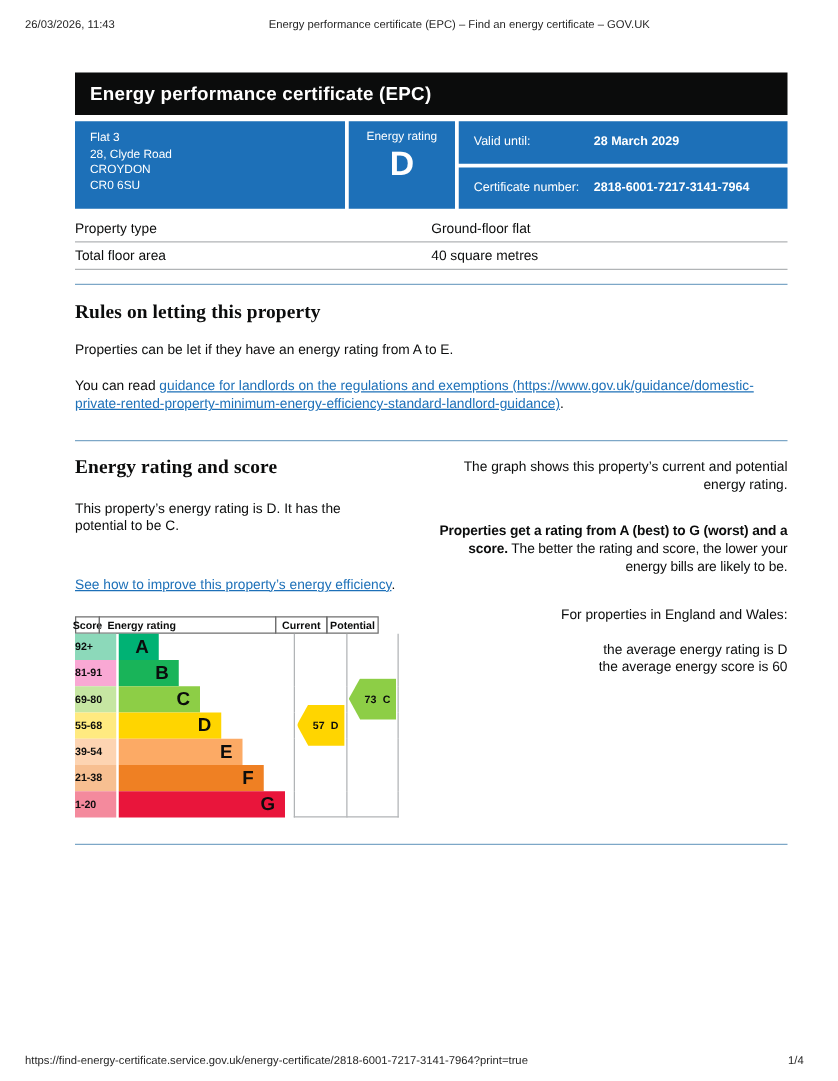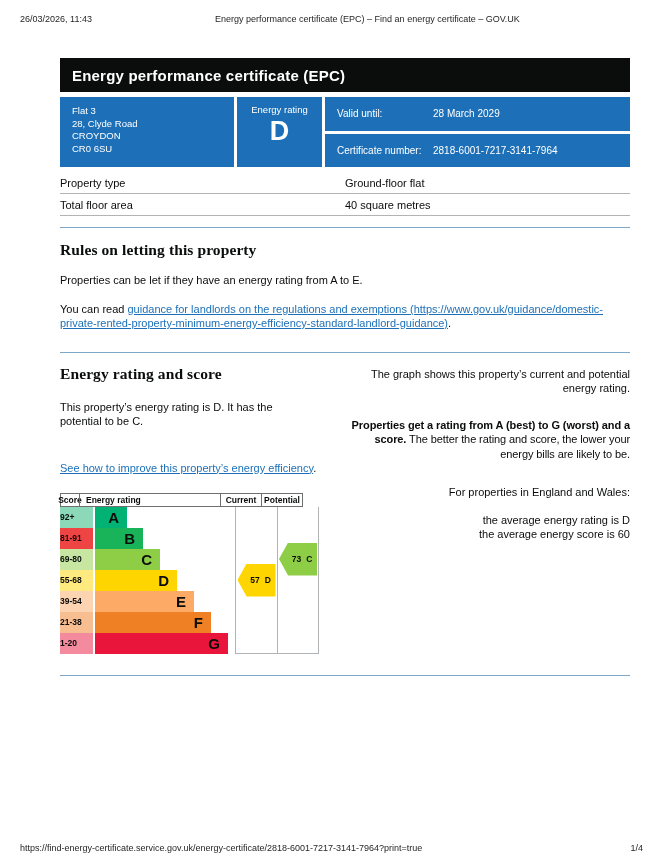--- a/index.html
+++ b/index.html
@@ -14,28 +14,28 @@
   .print-meta .mid { flex:1; text-align:center; }
   .print-meta .right { text-align:right; }
 
   .content { position:absolute; top:58px; left:60px; width:570px; }
 
   .title-bar { background:#0b0c0c; color:#fff; font-size:15px; font-weight:bold; padding:9px 12px 8px; letter-spacing:.2px; }
 
   
   .summary { display:flex; gap:3px; margin-top:5px; height:70px; }
   .cell { background:#1d70b8; color:#fff; }
-  .addr-cell { width:174px; padding:8px 12px; font-size:9.5px; line-height:1.32; }
+  .addr-cell { width:216px; padding:8px 12px; font-size:9.5px; line-height:1.32; }
   .rating-cell { width:85px; text-align:center; padding-top:7px; }
   .rating-cell .lbl { font-size:9.5px; }
   .rating-cell .big { font-size:27px; font-weight:bold; line-height:1.1; margin-top:2px; }
   .meta-col { flex:1; display:flex; flex-direction:column; gap:3px; background:transparent; }
   .meta-row { flex:1; display:flex; align-items:center; padding:0 12px; font-size:10px; }
   .meta-row .k { width:96px; }
-  .meta-row .v { font-weight:normal;text-align:right; }
+  .meta-row .v { font-weight:bold;text-align:right; }
 
   
   .prop-table { margin-top:5px; font-size:11px; }
   .prop-row { display:flex; padding:5px 0 4px; border-bottom:1px solid #b1b4b6; }
   .prop-row .k { width:285px; }
 
   .hr-blue { border:none; border-top:1px solid #7da7c7; margin:0; }
   .hr-1 { margin-top:11px; }
   .hr-2 { margin-top:21px; }
   .hr-3 { margin-top:21px; }
@@ -156,21 +156,21 @@
             <div class="score-cell" style="background: rgb(140, 217, 186);">92+</div>
             <div class="bar-zone">
                 <div class="bar" style="background: rgb(0, 178, 116); width: 32px;">
                   <span>A</span>
                 </div>
               </div>
             <div class="cur-col"></div>
             <div class="pot-col"></div>
           </div>
           <div class="band-row">
-            <div class="score-cell" style="background: #ef4444;">81-91</div>
+            <div class="score-cell" style="background: #f9a8d4;">81-91</div>
             <div class="bar-zone">
                 <div class="bar" style="background: rgb(25, 180, 89); width: 48px;">
                   <span>B</span>
                 </div>
               </div>
             <div class="cur-col"></div>
             <div class="pot-col"></div>
           </div>
           <div class="band-row">
             <div class="score-cell" style="background: rgb(198, 230, 162);">69-80</div>

